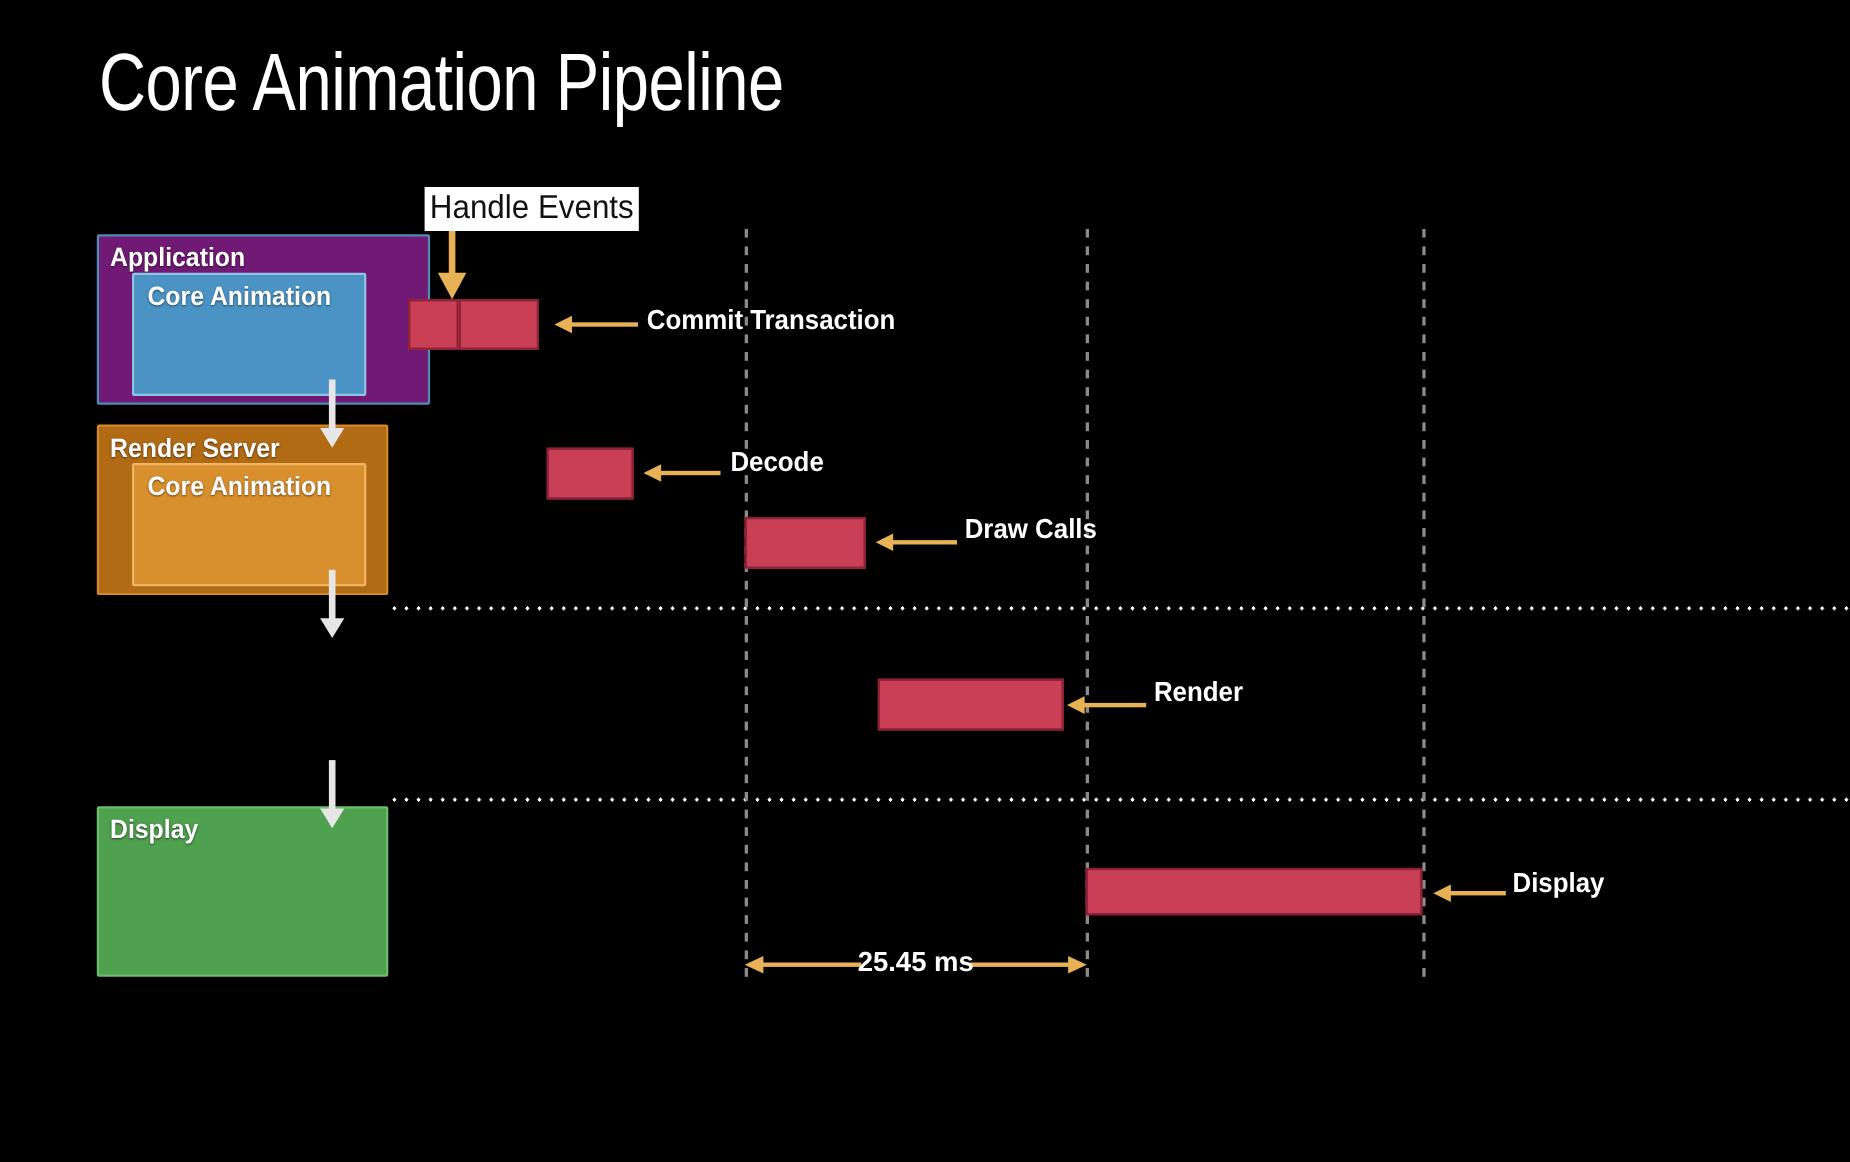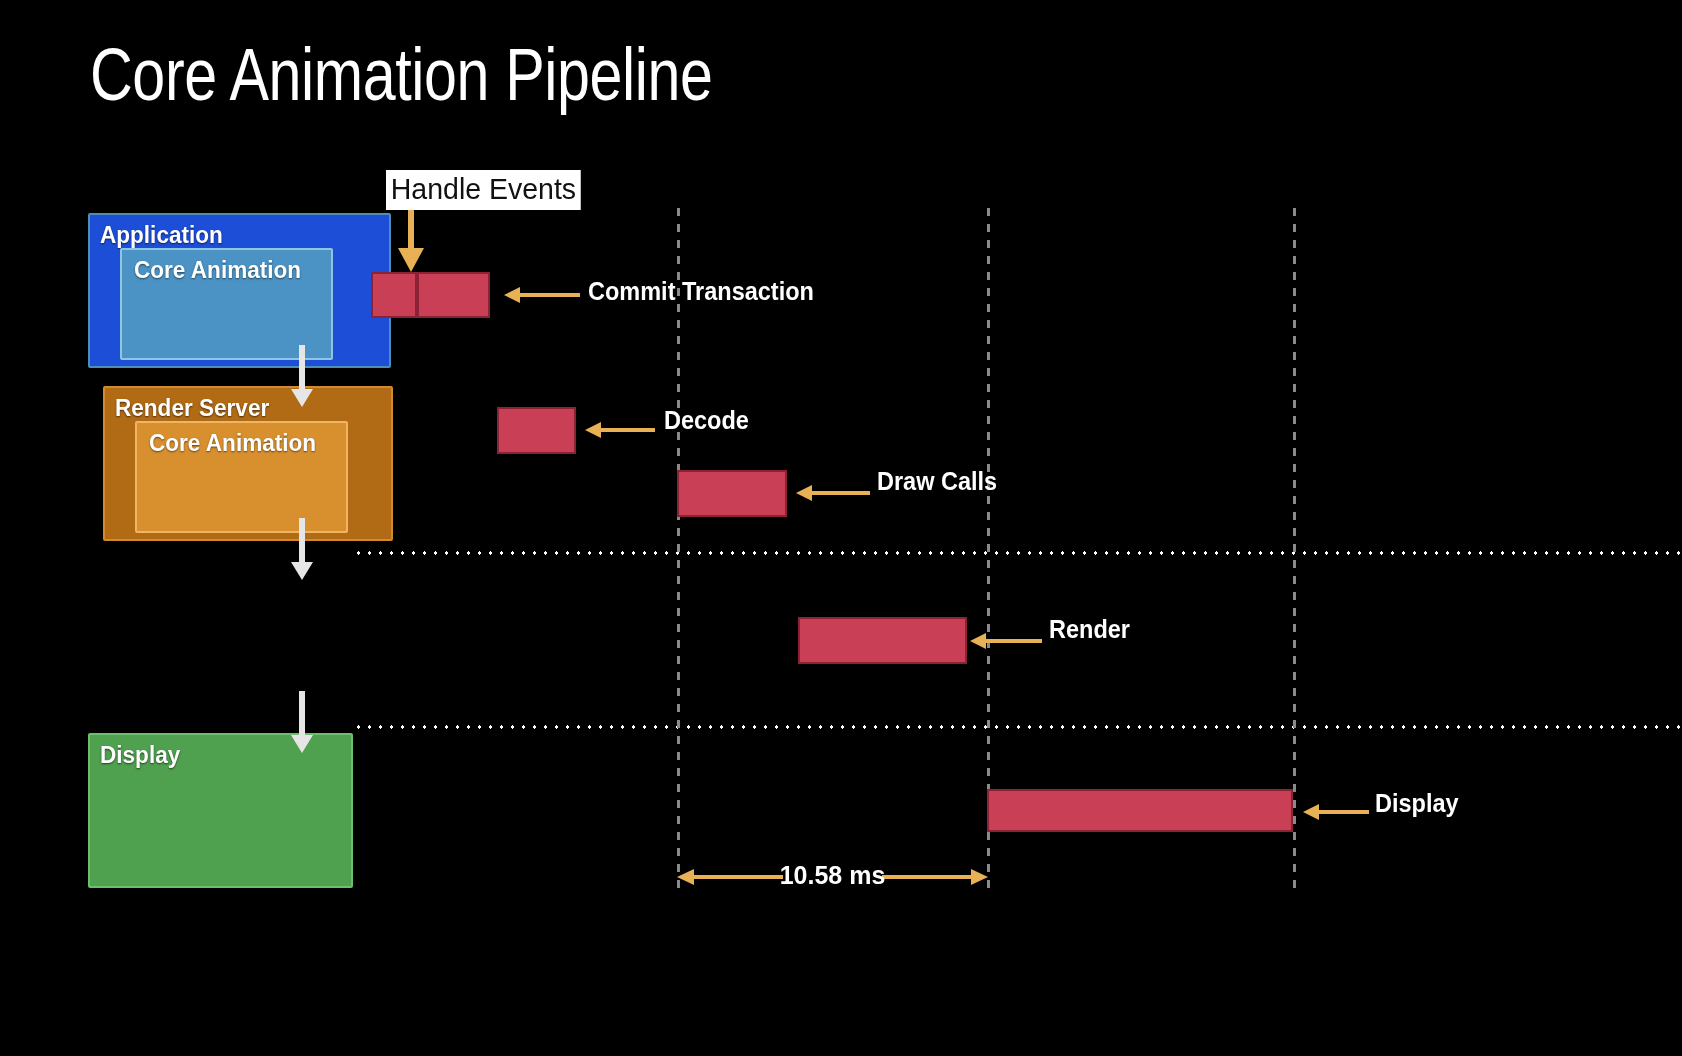--- a/index.html
+++ b/index.html
@@ -72,35 +72,34 @@
     color: #ffffff;
     text-shadow: 0 1px 2px rgba(0,0,0,0.55);
     white-space: nowrap;
     transform: scaleX(0.94);
     transform-origin: left top;
   }
 
   
   #lane-application {
     left: 88px; top: 213px; width: 303px; height: 155px;
-    background: #1d4ed8;
+    background: #701a75;
     border: 2px solid #4e8db5;
   }
   #lane-application .lane-inner {
     left: 30px; top: 33px; width: 213px; height: 112px;
     background: #4a93c4;
     border: 2px solid #8fc4e2;
   }
 
   
   #lane-render-server {
-    left: 88px; top: 386px; width: 290px; height: 155px;
+    left: 88px; top: 386px; width: 265px; height: 155px;
     background: #b26b15;
     border: 2px solid #d38a2c;
-    margin-left: 15px;
   }
   #lane-render-server .lane-inner {
     left: 30px; top: 33px; width: 213px; height: 112px;
     background: #d8902f;
     border: 2px solid #f0b463;
   }
 
   
   #lane-gpu {
     left: 88px; top: 560px; width: 265px; height: 155px;
@@ -390,16 +389,16 @@
   <div class="callout-label" id="label-decode">Decode</div>
   <div class="callout-label" id="label-drawcalls">Draw Calls</div>
   <div class="callout-label" id="label-render">Render</div>
   <div class="callout-label" id="label-display">Display</div>
 
   <div id="measure-1667">
     <div class="mhead-l"></div>
     <div class="mshaft-l"></div>
     <div class="mshaft-r"></div>
     <div class="mhead-r"></div>
-    <div class="mlabel">10.58 ms</div>
+    <div class="mlabel">25.45 ms</div>
   </div>
 
 </div>
 
 </body></html>

